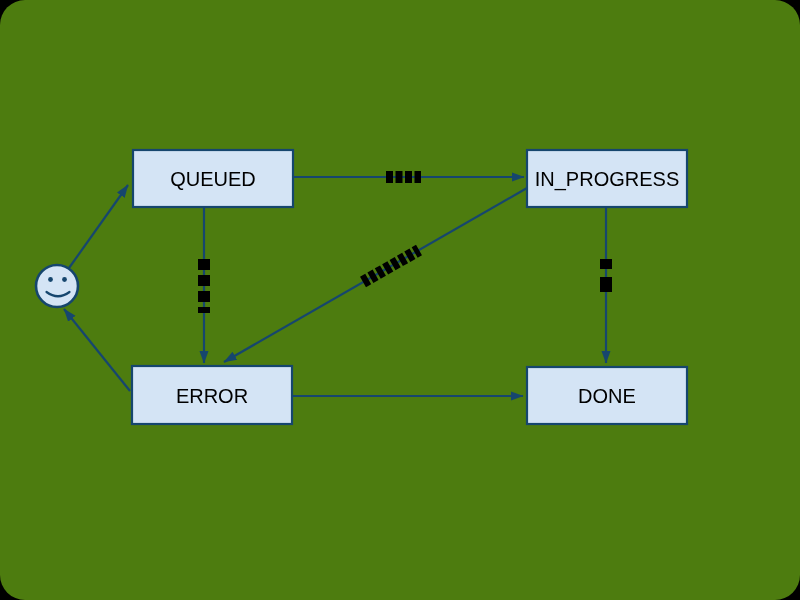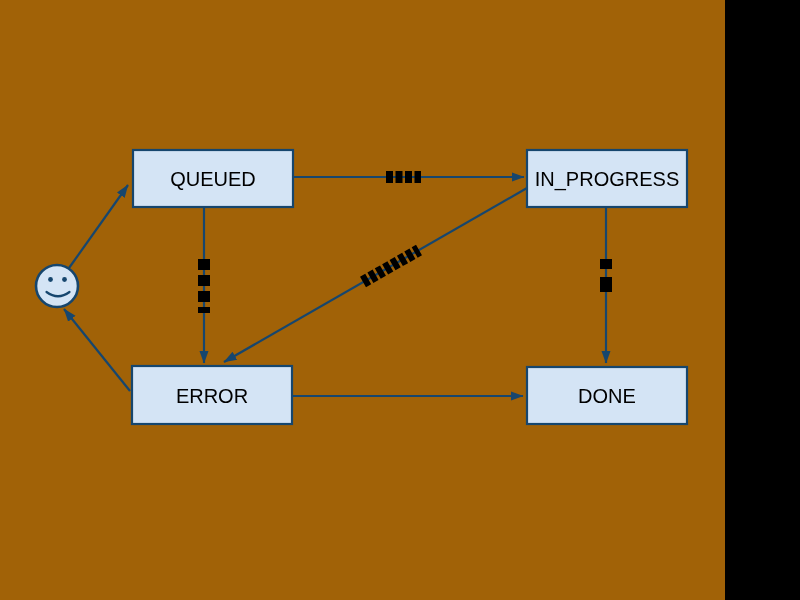--- a/index.html
+++ b/index.html
@@ -2,25 +2,26 @@
 <html><head>
 <meta charset="utf-8">
 <style>
   html, body {
     margin: 0;
     padding: 0;
     background: #000000;
   }
   .stage {
     position: relative;
-    width: 725px;
+    width: 800px;
     height: 600px;
-    background: #a16207;
+    background: #4d7c0f;
     overflow: hidden;
     font-family: "Liberation Sans", sans-serif;
+    border-radius: 25px;
   }
   svg { display: block; }
   .edge {
     stroke: #16466e;
     stroke-width: 2.2;
     fill: none;
   }
   .arrowhead { fill: #16466e; }
   .label-mask {
     stroke: #000000;

